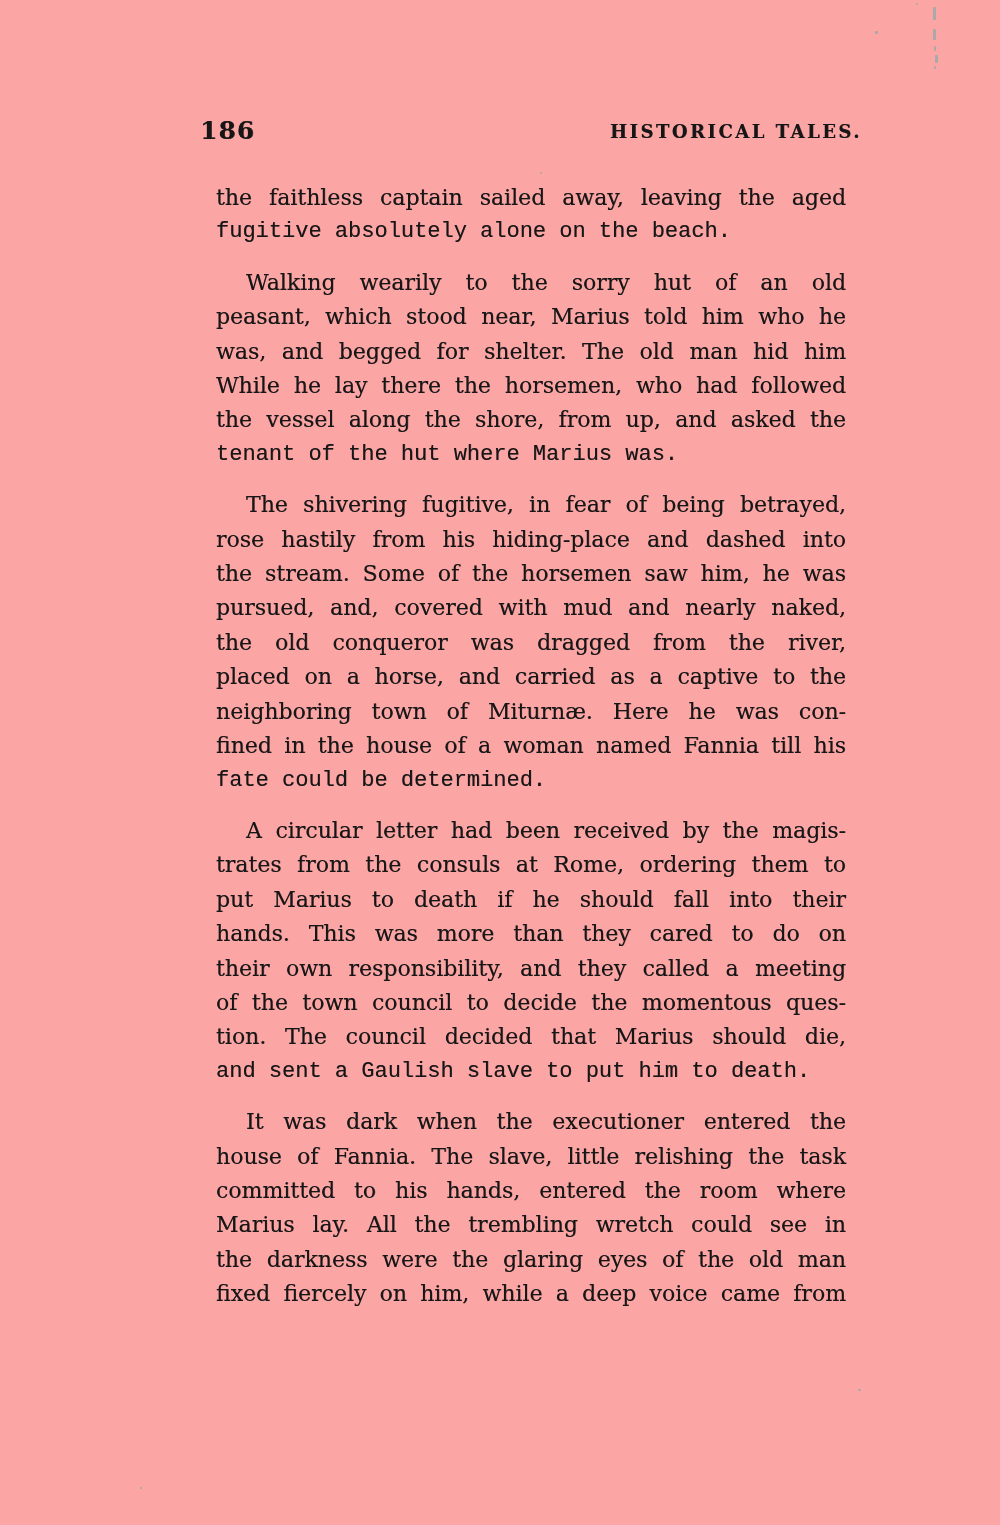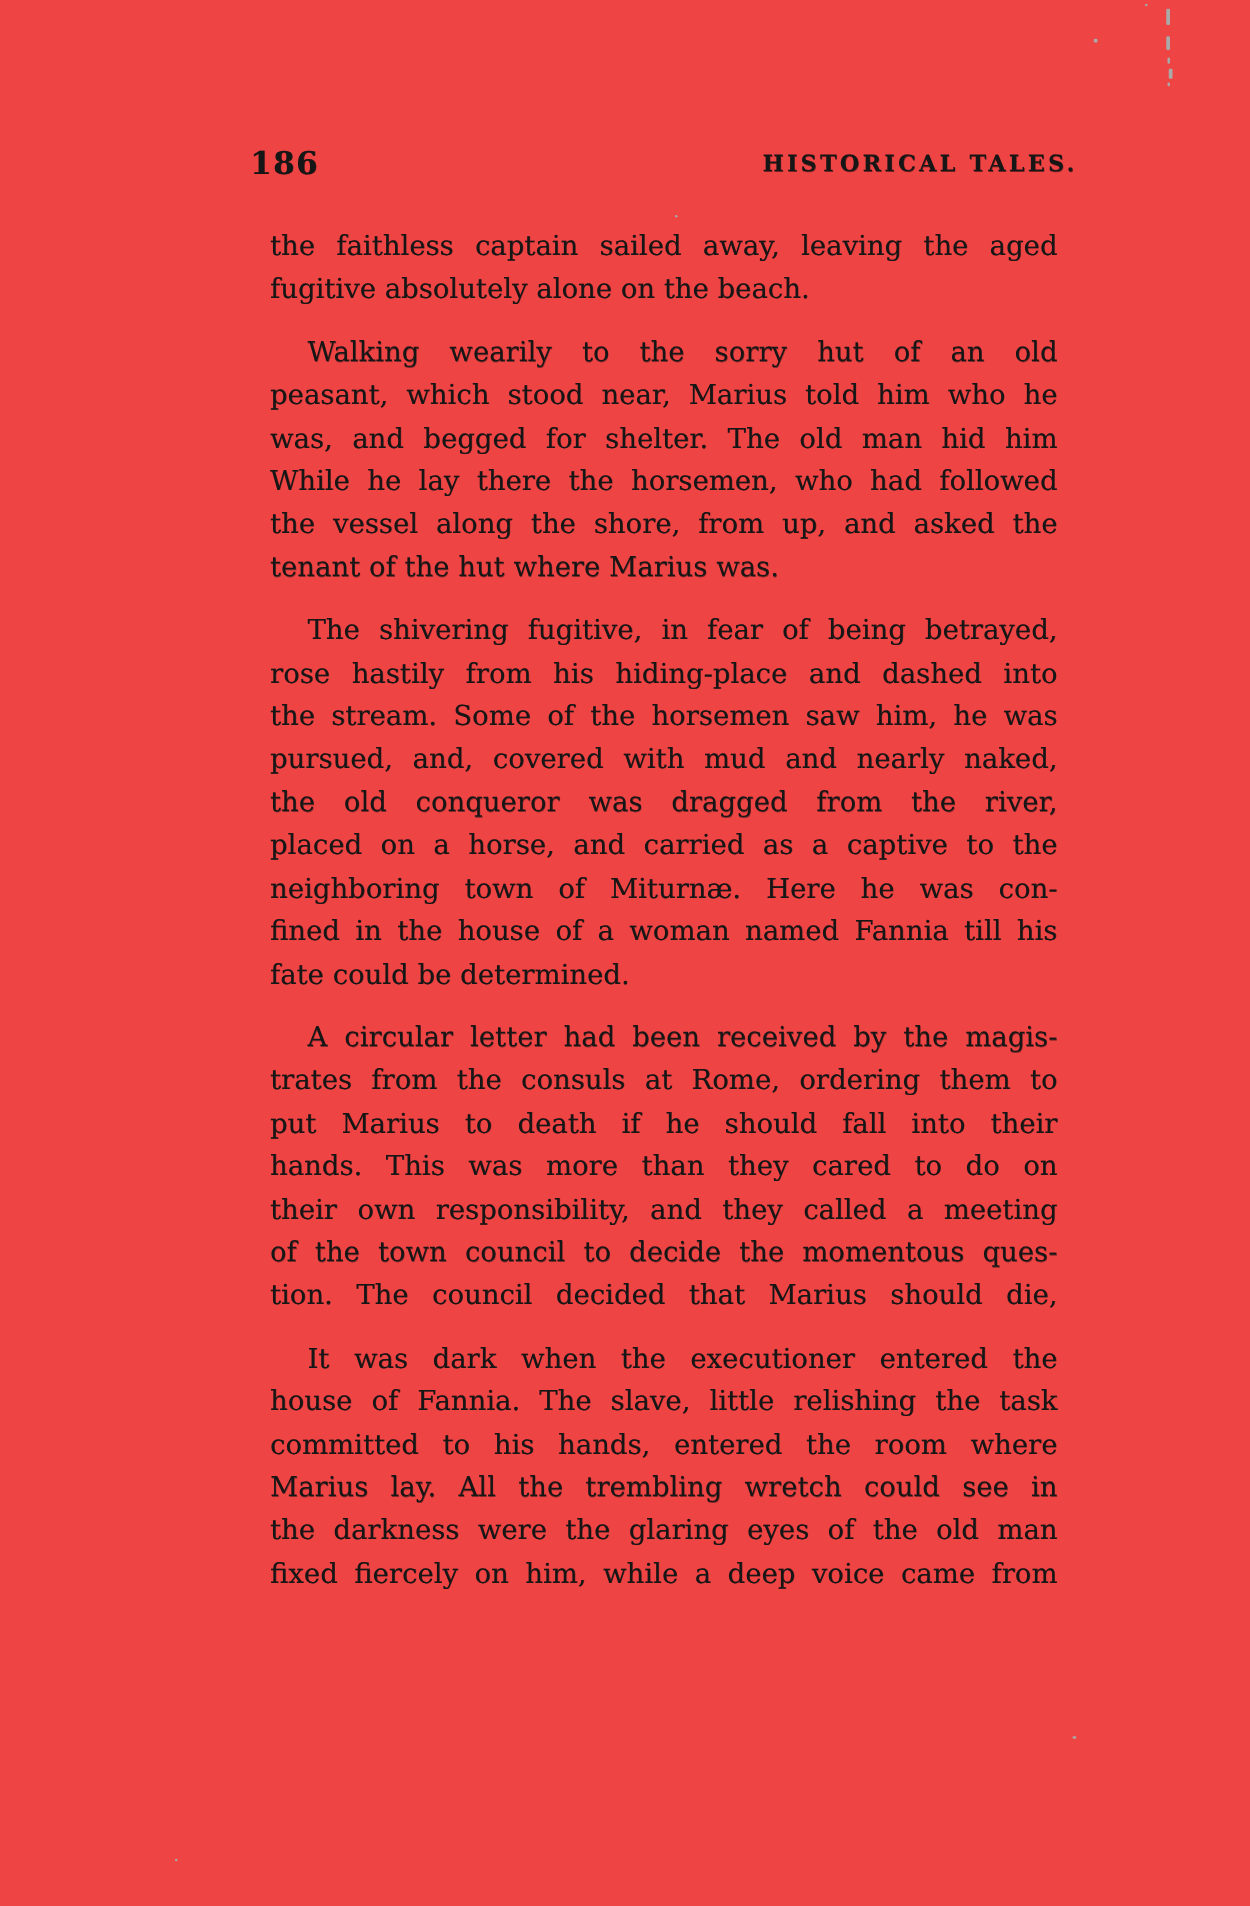--- a/index.html
+++ b/index.html
@@ -4,21 +4,21 @@
 <style>
   html, body {
     margin: 0;
     padding: 0;
     background: #ffffff;
   }
   .page {
     position: relative;
     width: 1000px;
     height: 1525px;
-    background: #ef4444;
+    background: #fca5a5;
     overflow: hidden;
     font-family: "DejaVu Serif", "Liberation Serif", serif;
     color: #161616;
   }
   
   .running-head {
     position: absolute;
     left: 200px;
     top: 117px;
     width: 662px;
@@ -55,20 +55,21 @@
   }
   .paragraph { margin: 16px; }
   .line {
     text-align: justify;
     -moz-text-align-last: justify;
     text-align-last: justify;
   }
   .line.no-just {
     -moz-text-align-last: left;
     text-align-last: left;
+    font-family: Liberation Mono, monospace;
   }
   .line.indent { text-indent: 30px; }
   
   .artifact {
     position: absolute;
     background: #a9a9a9;
     border-radius: 1px;
   }
 </style>
 </head>
@@ -105,20 +106,21 @@
         <div class="line no-just">fate could be determined.</div>
       </div>
       <div class="paragraph">
         <div class="line indent">A circular letter had been received by the magis-</div>
         <div class="line">trates from the consuls at Rome, ordering them to</div>
         <div class="line">put Marius to death if he should fall into their</div>
         <div class="line">hands. This was more than they cared to do on</div>
         <div class="line">their own responsibility, and they called a meeting</div>
         <div class="line">of the town council to decide the momentous ques-</div>
         <div class="line">tion. The council decided that Marius should die,</div>
+        <div class="line no-just">and sent a Gaulish slave to put him to death.</div>
       </div>
       <div class="paragraph">
         <div class="line indent">It was dark when the executioner entered the</div>
         <div class="line">house of Fannia. The slave, little relishing the task</div>
         <div class="line">committed to his hands, entered the room where</div>
         <div class="line">Marius lay. All the trembling wretch could see in</div>
         <div class="line">the darkness were the glaring eyes of the old man</div>
         <div class="line">fixed fiercely on him, while a deep voice came from</div>
       </div>
     </div>

